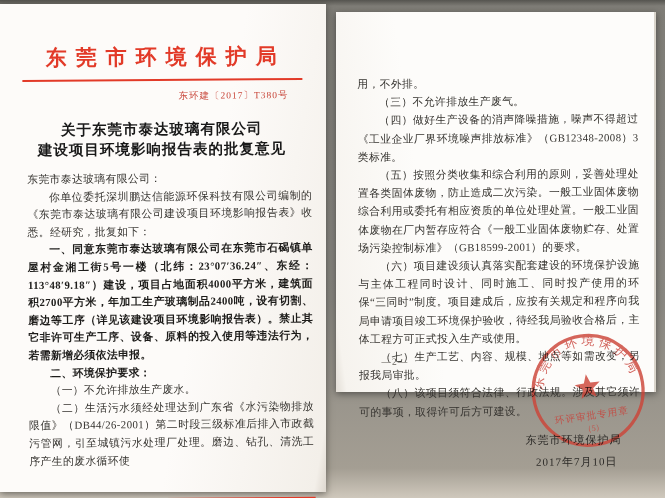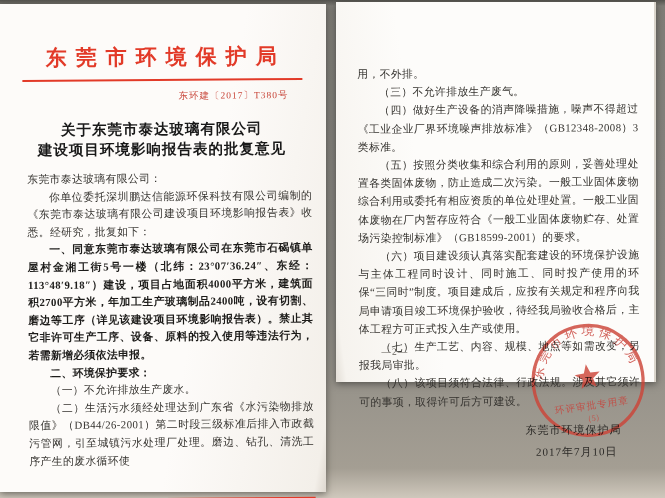--- a/index.html
+++ b/index.html
@@ -5,21 +5,21 @@
   html,body{margin:0;padding:0;}
   .scan{
     position:relative;
     width:665px;height:498px;
     overflow:hidden;
     background:linear-gradient(180deg,#55544f 0px,#7f7d77 6px,#8a8882 60%,#a49e93 94%,#cfc8bc 100%);
     font-family:"Liberation Serif","DejaVu Serif",serif;
   }
   .page{position:absolute;background:#fbf9f6;box-shadow:0 2px 7px rgba(20,20,18,.5);}
   .page-left{left:0;top:4px;width:326px;height:488px;background:linear-gradient(100deg,#fdfbf9 60%,#f3efe9 97%,#ddd7cf 100%);}
-  .page-right{left:336px;top:2px;width:318px;height:380px;background:linear-gradient(262deg,#fdfcfa 70%,#f6f3ee 97%,#e3ded6 100%);border-right:2px solid #d9d4cb;}
+  .page-right{left:336px;top:12px;width:318px;height:380px;background:linear-gradient(262deg,#fdfcfa 70%,#f6f3ee 97%,#e3ded6 100%);border-right:2px solid #d9d4cb;}
   .inner{position:relative;width:100%;height:100%;}
   .page-left .inner{transform:rotate(-0.45deg);}
   .page-right .inner{transform:rotate(-0.35deg);}
 
   
   .agency-header{
     margin-top:39px;text-align:center;
     font-size:21px;font-weight:bold;letter-spacing:9px;
     color:#e23a28;text-indent:9px;white-space:nowrap;
   }

